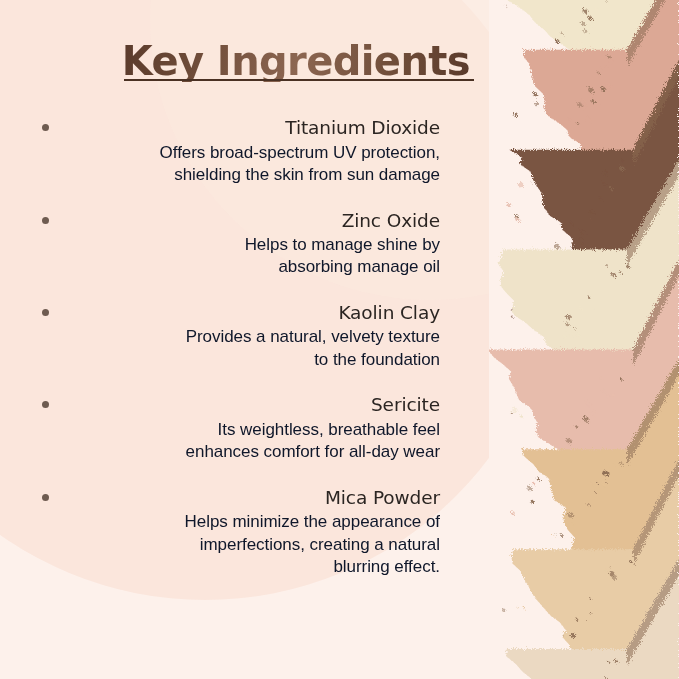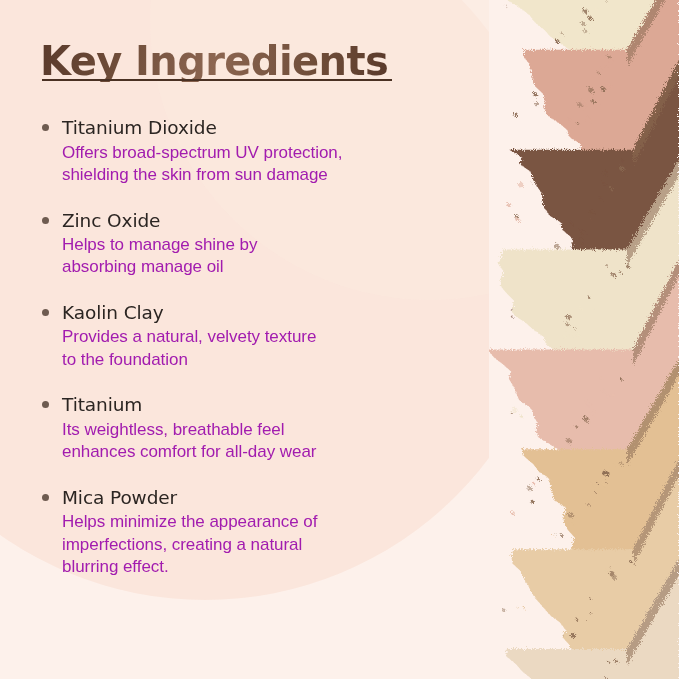--- a/index.html
+++ b/index.html
@@ -12,20 +12,21 @@
   body {
     font-family: "Liberation Sans", sans-serif;
   }
 
   .canvas {
     position: relative;
     width: 679px;
     height: 679px;
     background: #FDF1EB;
     overflow: hidden;
+    text-align: right;
   }
 
   
   .blush-circle {
     position: absolute;
     left: -150px;
     top: -110px;
     width: 710px;
     height: 710px;
     border-radius: 50%;
@@ -114,21 +115,21 @@
     color: #2B2522;
     letter-spacing: -0.1px;
     line-height: 1.25;
     margin-bottom: 2px;
   }
   .ingredient-desc {
     display: block;
     font-family: "Liberation Sans", sans-serif;
     font-size: 17px;
     font-weight: 400;
-    color: #a21caf;
+    color: #0f172a;
     line-height: 1.33;
     letter-spacing: -0.05px;
     white-space: pre-line;
   }
 
   
   .powder-photo {
     position: absolute;
     right: 0;
     top: 0;
@@ -171,21 +172,21 @@
 
       <li class="ingredient-item">
         <span class="bullet"></span>
         <span class="ingredient-name">Kaolin Clay</span>
         <span class="ingredient-desc">Provides a natural, velvety texture
 to the foundation</span>
       </li>
 
       <li class="ingredient-item">
         <span class="bullet"></span>
-        <span class="ingredient-name">Titanium</span>
+        <span class="ingredient-name">Sericite</span>
         <span class="ingredient-desc">Its weightless, breathable feel
 enhances comfort for all-day wear</span>
       </li>
 
       <li class="ingredient-item">
         <span class="bullet"></span>
         <span class="ingredient-name">Mica Powder</span>
         <span class="ingredient-desc">Helps minimize the appearance of
 imperfections, creating a natural
 blurring effect.</span>

